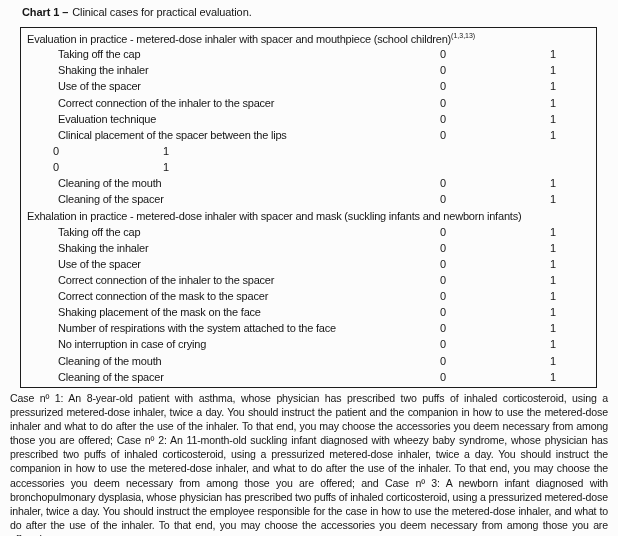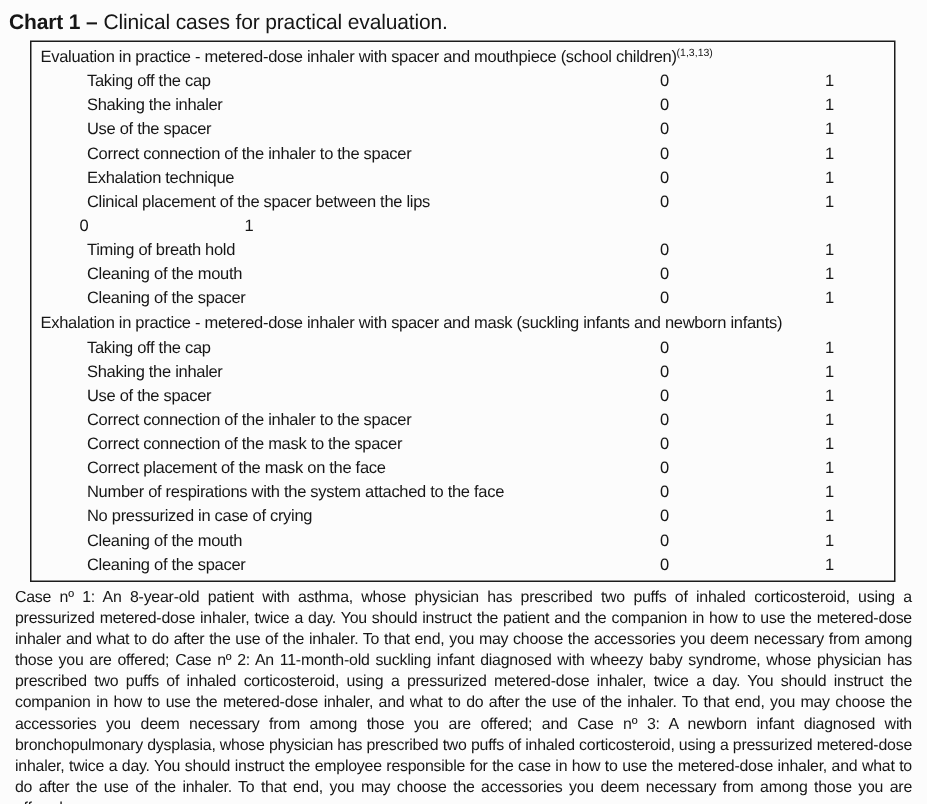--- a/index.html
+++ b/index.html
@@ -11,23 +11,23 @@
     position: relative;
     width: 618px;
     height: 536px;
     background: #fcfcfc;
     font-family: "Liberation Sans", sans-serif;
     color: #161616;
     overflow: hidden;
   }
   .title {
     position: absolute;
-    left: 6px;
+    left: 22px;
     top: 6px;
-    font-size: 14px;
+    font-size: 11px;
     letter-spacing: -0.1px;
     white-space: nowrap;
   }
   .title-bold {
     font-weight: bold;
     margin-right: 4px;
   }
   .eval-table {
     position: absolute;
     left: 20px;
@@ -110,35 +110,34 @@
       <span class="item-label">Use of the spacer</span>
       <span class="score score-0">0</span>
       <span class="score score-1">1</span>
     </div>
     <div class="trow">
       <span class="item-label">Correct connection of the inhaler to the spacer</span>
       <span class="score score-0">0</span>
       <span class="score score-1">1</span>
     </div>
     <div class="trow">
-      <span class="item-label">Exhalation technique</span>
+      <span class="item-label">Evaluation technique</span>
       <span class="score score-0">0</span>
       <span class="score score-1">1</span>
     </div>
     <div class="trow">
       <span class="item-label">Clinical placement of the spacer between the lips</span>
       <span class="score score-0">0</span>
       <span class="score score-1">1</span>
     </div>
     <div class="trow">
       <span class="score score-0">0</span>
       <span class="score score-1">1</span>
     </div>
     <div class="trow">
-      <span class="item-label">Timing of breath hold</span>
       <span class="score score-0">0</span>
       <span class="score score-1">1</span>
     </div>
     <div class="trow">
       <span class="item-label">Cleaning of the mouth</span>
       <span class="score score-0">0</span>
       <span class="score score-1">1</span>
     </div>
     <div class="trow">
       <span class="item-label">Cleaning of the spacer</span>
@@ -169,31 +168,31 @@
       <span class="item-label">Correct connection of the inhaler to the spacer</span>
       <span class="score score-0">0</span>
       <span class="score score-1">1</span>
     </div>
     <div class="trow">
       <span class="item-label">Correct connection of the mask to the spacer</span>
       <span class="score score-0">0</span>
       <span class="score score-1">1</span>
     </div>
     <div class="trow">
-      <span class="item-label">Correct placement of the mask on the face</span>
+      <span class="item-label">Shaking placement of the mask on the face</span>
       <span class="score score-0">0</span>
       <span class="score score-1">1</span>
     </div>
     <div class="trow">
       <span class="item-label">Number of respirations with the system attached to the face</span>
       <span class="score score-0">0</span>
       <span class="score score-1">1</span>
     </div>
     <div class="trow">
-      <span class="item-label">No pressurized in case of crying</span>
+      <span class="item-label">No interruption in case of crying</span>
       <span class="score score-0">0</span>
       <span class="score score-1">1</span>
     </div>
     <div class="trow">
       <span class="item-label">Cleaning of the mouth</span>
       <span class="score score-0">0</span>
       <span class="score score-1">1</span>
     </div>
     <div class="trow">
       <span class="item-label">Cleaning of the spacer</span>

